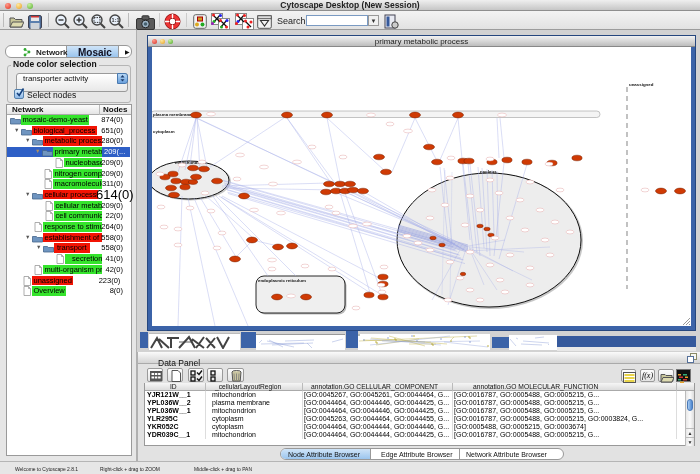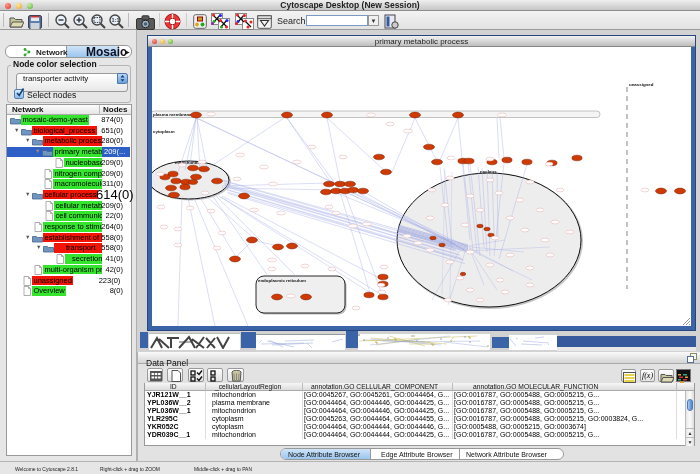--- a/index.html
+++ b/index.html
@@ -116,21 +116,21 @@
 <div style="position:absolute;left:61px;top:0;width:51px;height:13px;background:linear-gradient(#cfe4f8,#91bfec)"></div>
 <div style="position:absolute;left:112px;top:0;width:1px;height:13px;background:#999"></div>
 <div style="position:absolute;left:60px;top:0;width:1px;height:13px;background:#999"></div>
 <svg width="8" height="9" style="position:absolute;left:17px;top:2px">
         <circle cx="2" cy="1.5" r="1.4" fill="#3a3"></circle>
         <circle cx="6" cy="4" r="1.4" fill="#3a3"></circle>
         <circle cx="2" cy="7" r="1.4" fill="#3a3"></circle>
         <path d="M2 1.5 L6 4 L2 7" stroke="#3a3" fill="none" stroke-width="0.7"></path>
       </svg>
 <span style="position:absolute;left:30px;font-size:8px;font-weight:bold;line-height:13px;color:#222">Network</span>
-<span style="position:absolute;left:80px;font-size:12px;font-weight:bold;line-height:13px;color:#112">Mosaic</span>
+<span style="position:absolute;left:72px;font-size:10px;font-weight:bold;line-height:13px;color:#112">Mosaic</span>
 <span style="position:absolute;left:119px;font-size:6px;line-height:13px;color:#111">▶</span>
 </div>
 
 <div style="position:absolute;left:7px;top:35px;width:124px;height:38px;border:1px solid #b5b5b5;border-radius:3px"></div>
 <span style="position:absolute;left:11px;top:29px;background:#e6e6e6;padding:0 2px;font-size:8.5px;font-weight:bold;color:#111">Node color selection</span>
 
 <div style="position:absolute;left:16px;top:43px;width:112px;height:19px;background:linear-gradient(#fff,#e8e8e8);border:1px solid #9a9a9a;border-radius:3px">
 <span style="position:absolute;left:6px;font-size:8px;line-height:10px;color:#111">transporter activity</span>
 <div style="position:absolute;right:-1px;top:-1px;width:11px;height:11px;background:linear-gradient(#b8d8f6,#6aa0dc);border-radius:0 3px 3px 0;border:1px solid #4a7ab0;overflow:hidden">
 <svg width="9" height="9" style="display:block">
@@ -247,21 +247,21 @@
             <path d="M0.5 2.5 l0 5.5 10 0 0 -4.5 -5 0 -1.2-1 -3.8 0z" fill="#6f95c0" stroke="#44658c" stroke-width="0.8"></path>
           </svg>
           <span style="position:absolute;left:36px;top:0.5px;background:#f21404;color:#000;font-size:7.5px;line-height:9.5px;padding:0 1.5px;white-space:nowrap;max-width:59px;overflow:hidden;display:inline-block">establishment of lo</span>
           <span style="position:absolute;left:89px;top:0.5px;width:27px;text-align:right;color:#000;font-size:7.5px;line-height:9.5px;white-space:nowrap">558(0)</span>
         </div>
         <div style="position:absolute;left:0;top:241.9px;width:123px;height:10.7px;">
           <span style="position:absolute;left:29px;top:1.5px;color:#555;font-size:5.5px">▼</span>
           <svg width="11" height="9" style="position:absolute;left:36px;top:1.5px">
             <path d="M0.5 2.5 l0 5.5 10 0 0 -4.5 -5 0 -1.2-1 -3.8 0z" fill="#6f95c0" stroke="#44658c" stroke-width="0.8"></path>
           </svg>
-          <span style="position:absolute;left:47px;top:0.5px;background:#f21404;color:#000;font-size:7.5px;line-height:9.5px;padding:0 12px;white-space:nowrap;max-width:48px;overflow:hidden;display:inline-block">transport</span>
+          <span style="position:absolute;left:47px;top:0.5px;background:#f21404;color:#000;font-size:7.5px;line-height:9.5px;padding:0 3px;white-space:nowrap;max-width:48px;overflow:hidden;display:inline-block">transport</span>
           <span style="position:absolute;left:89px;top:0.5px;width:27px;text-align:right;color:#000;font-size:7.5px;line-height:9.5px;white-space:nowrap">558(0)</span>
         </div>
         <div style="position:absolute;left:0;top:252.6px;width:123px;height:10.7px;">
           <svg width="9" height="10" style="position:absolute;left:48.5px;top:0.5px">
             <path d="M1 0.5 l4.5 0 2 2 0 7 -6.5 0z" fill="#fff" stroke="#999" stroke-width="0.8"></path>
             <path d="M5.5 0.5 l0 2 2 0" fill="none" stroke="#999" stroke-width="0.8"></path>
           </svg>
           <span style="position:absolute;left:58px;top:0.5px;background:#35e42c;color:#000;font-size:7.5px;line-height:9.5px;padding:0 7px;white-space:nowrap;max-width:37px;overflow:hidden;display:inline-block">secretion</span>
           <span style="position:absolute;left:89px;top:0.5px;width:27px;text-align:right;color:#000;font-size:7.5px;line-height:9.5px;white-space:nowrap">41(0)</span>
         </div>
@@ -611,21 +611,21 @@
 
 <g stroke="#9a9a9a" stroke-width="1">
       <line x1="683" y1="325" x2="690" y2="318"></line>
       <line x1="686" y1="325" x2="690" y2="321"></line>
       <line x1="689" y1="325" x2="690" y2="324"></line>
     </g>
 </svg>
 
 <div style="position:absolute;left:137px;top:352px;width:563px;height:109px;background:#e2e2e2;border-left:1px solid #b0b0b0">
 <div style="position:absolute;left:0;top:0;width:563px;height:12px;background:linear-gradient(#fafafa,#d4d4d4);border-bottom:1px solid #aaa">
-<span style="font-size:8.5px;line-height:12px;color:#111;margin-left:8px">Data Panel</span>
+<span style="font-size:8.5px;line-height:12px;color:#111;margin-left:20px">Data Panel</span>
 <svg width="10" height="10" style="position:absolute;right:4px;top:1px">
         <rect x="3.5" y="0.5" width="6" height="6" fill="#f8f8f0" stroke="#8a8a66"></rect>
         <rect x="0.5" y="3.5" width="6" height="6" fill="#fff" stroke="#55709a"></rect>
       </svg>
 </div>
 </div>
 <div style="position:absolute;left:147px;top:368px;width:16px;height:14px;background:linear-gradient(#fdfdfd,#e3e3e3);border:1px solid #9a9a9a;border-radius:2px"><svg width="14" height="12" style="margin:1px">
       <rect x="1" y="1" width="12" height="10" fill="#555"></rect>
       <rect x="2.5" y="3" width="2.5" height="2" fill="#fff"></rect>
       <rect x="5.8" y="3" width="2.5" height="2" fill="#fff"></rect>

